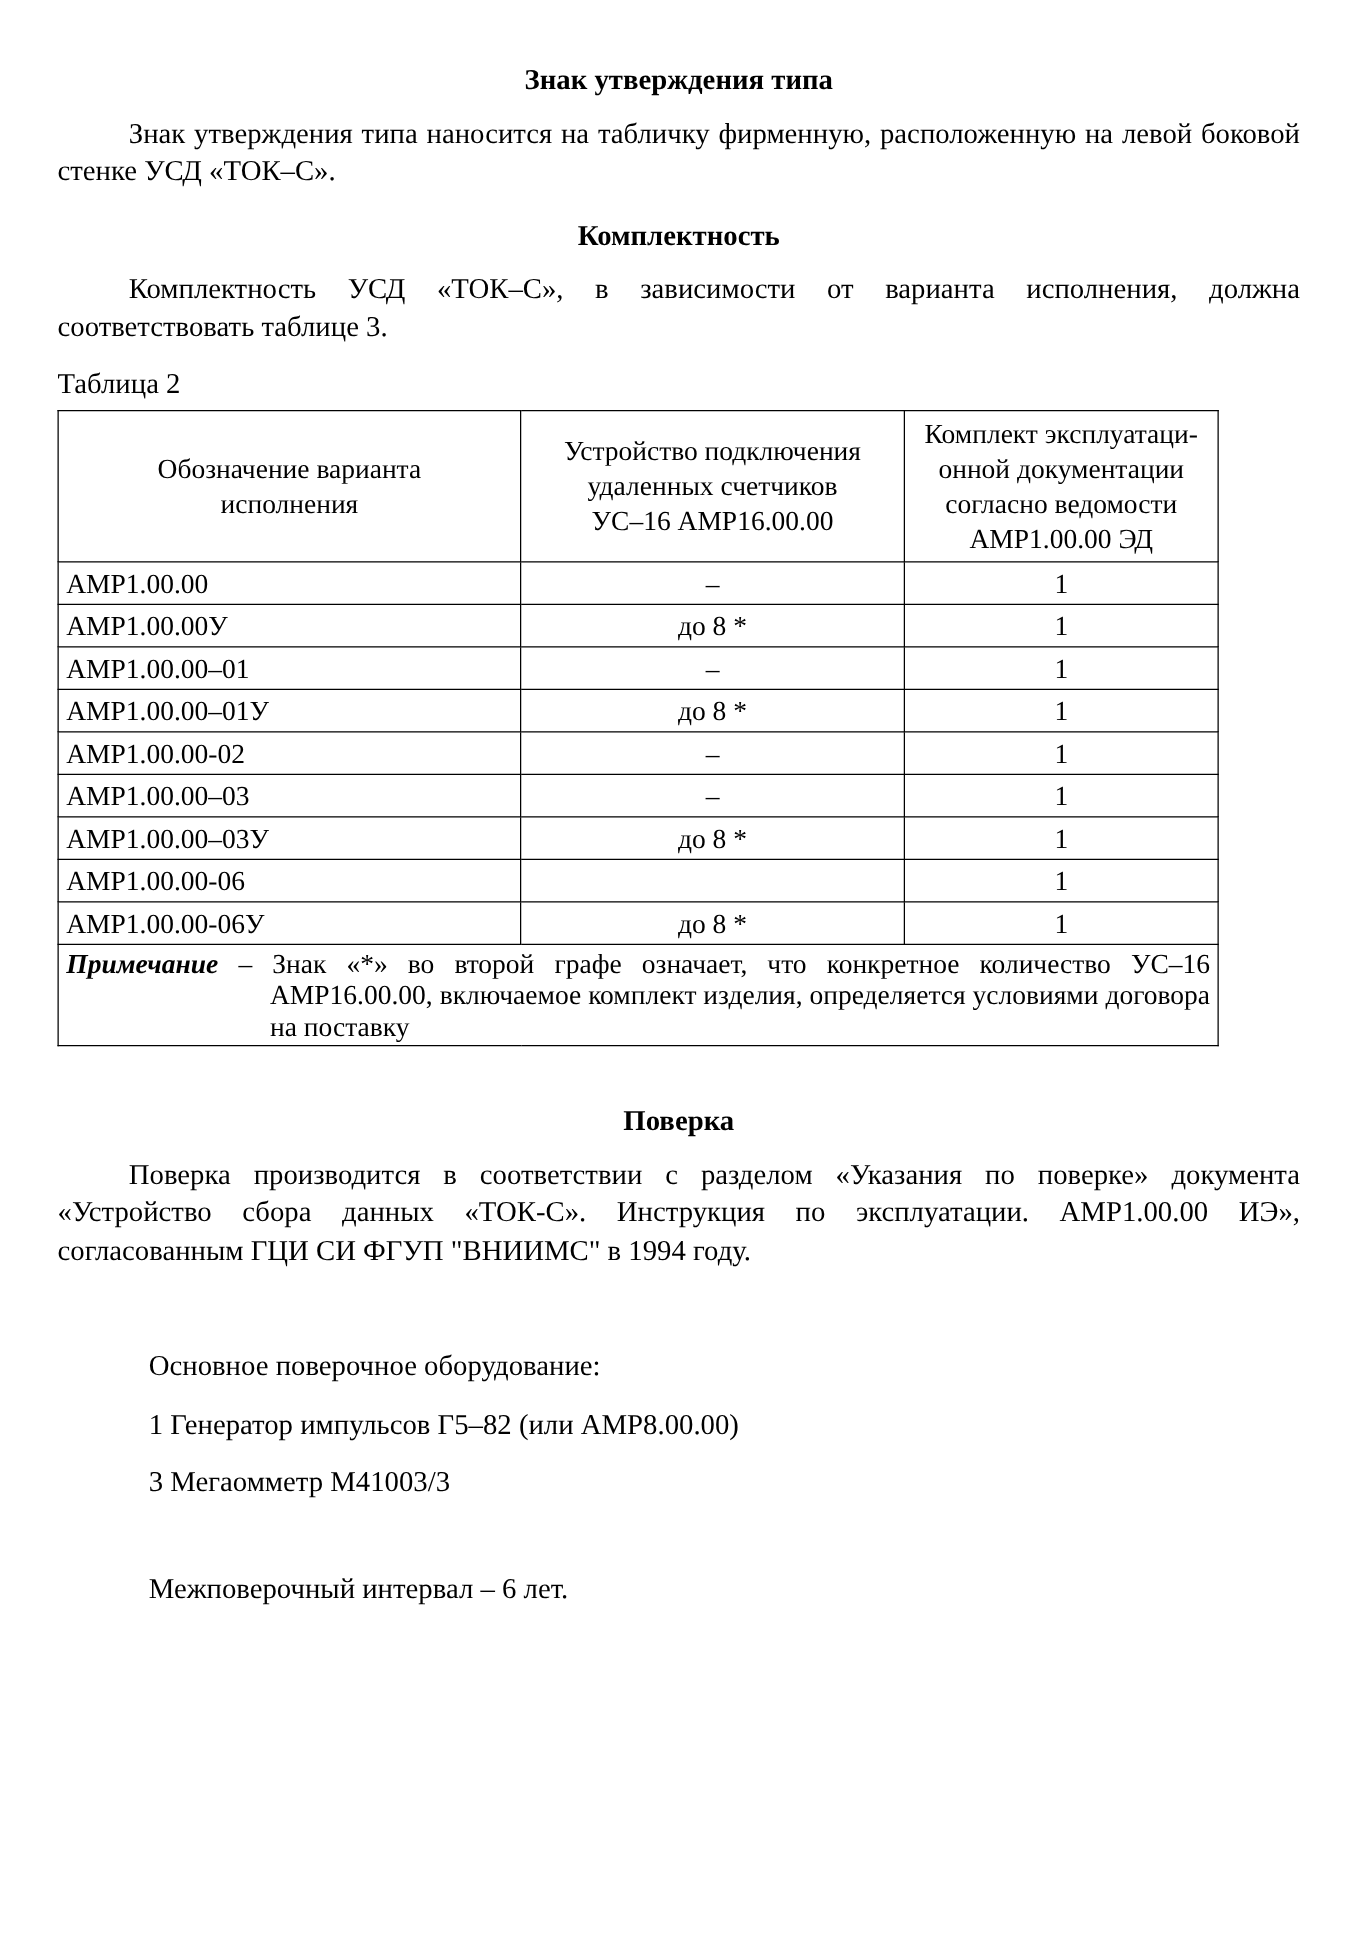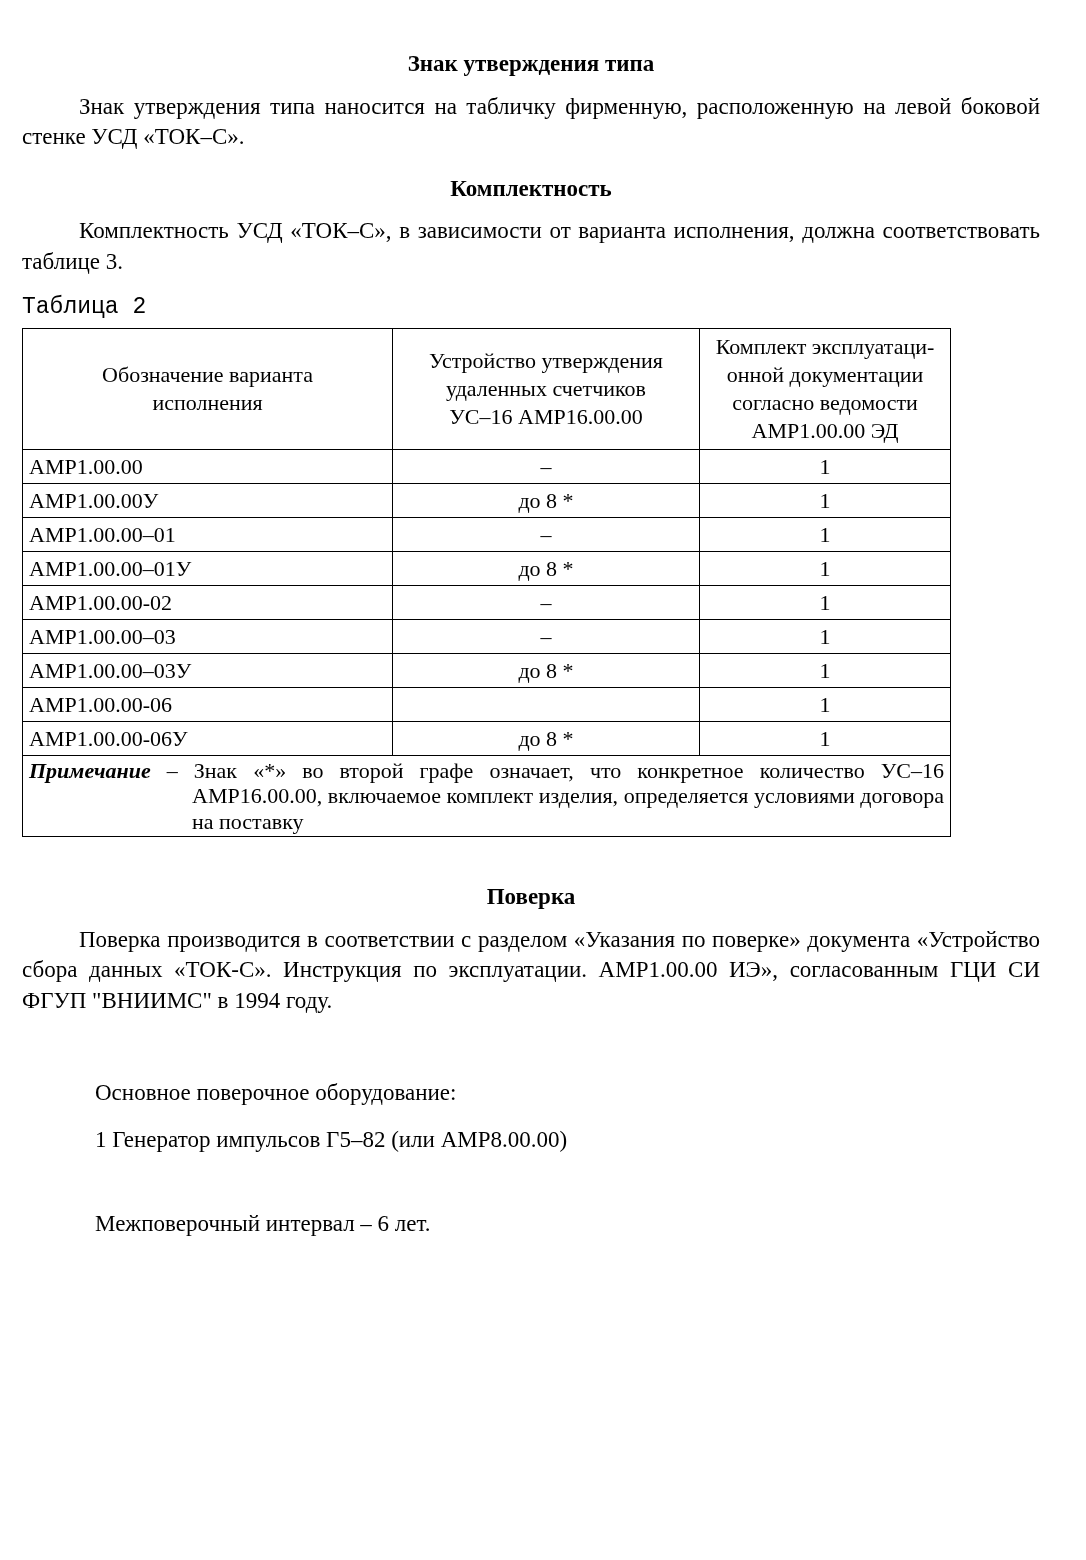--- a/index.html
+++ b/index.html
@@ -14,21 +14,21 @@
     color: #000000;
     font-size: 23px;
     line-height: 1.34;
     -webkit-font-smoothing: antialiased;
   }
   .page {
     position: relative;
     width: 1086px;
     height: 1560px;
     box-sizing: border-box;
-    padding: 50px 46px 0 22px;
+    padding: 50px 46px 0 46px;
   }
 
   h2.section-heading {
     font-size: 23px;
     font-weight: bold;
     text-align: center;
     margin: 0;
     padding: 0;
     line-height: 1.2;
   }
@@ -43,21 +43,20 @@
 
   .gap-sm { height: 14px; }
   .gap-md { height: 22px; }
   .gap-xl { height: 46px; }
 
   .table-caption {
     margin: 0;
     text-align: left;
     text-indent: 0;
     font-size: 23px;
-    font-family: Liberation Mono, monospace;
   }
 
   table.spec-table {
     border-collapse: collapse;
     width: 928px;
     margin: 6px 0 0 0;
     table-layout: fixed;
     font-size: 22px;
   }
   table.spec-table td,
@@ -146,21 +145,21 @@
       <col class="c2">
       <col class="c3">
     </colgroup>
     <thead>
       <tr>
         <th>
           <span>Обозначение варианта</span><br>
           <span>исполнения</span>
         </th>
         <th>
-          <span>Устройство утверждения</span><br>
+          <span>Устройство подключения</span><br>
           <span>удаленных счетчиков</span><br>
           <span>УС–16 АМР16.00.00</span>
         </th>
         <th>
           <span>Комплект эксплуатаци-</span><br>
           <span>онной документации</span><br>
           <span>согласно ведомости</span><br>
           <span>АМР1.00.00 ЭД</span>
         </th>
       </tr>
@@ -225,20 +224,21 @@
 
   <div class="gap-sm"></div>
 
   <p class="para">Поверка производится в соответствии с разделом «Указания по поверке» документа «Устройство сбора данных «ТОК-С». Инструкция по эксплуатации. АМР1.00.00 ИЭ», согласованным ГЦИ СИ ФГУП "ВНИИМС" в 1994 году.</p>
 
   <div class="gap-xl"></div>
 
   <div class="plain-block">
     <p class="plain-line">Основное поверочное оборудование:</p>
     <p class="plain-line">1 Генератор импульсов Г5–82 (или АМР8.00.00)</p>
+    <p class="plain-line">3 Мегаомметр М41003/3</p>
   </div>
 
   <div class="gap-md"></div>
 
   <div class="plain-block">
     <p class="plain-line">Межповерочный интервал – 6 лет.</p>
   </div>
 
 </div>
 

